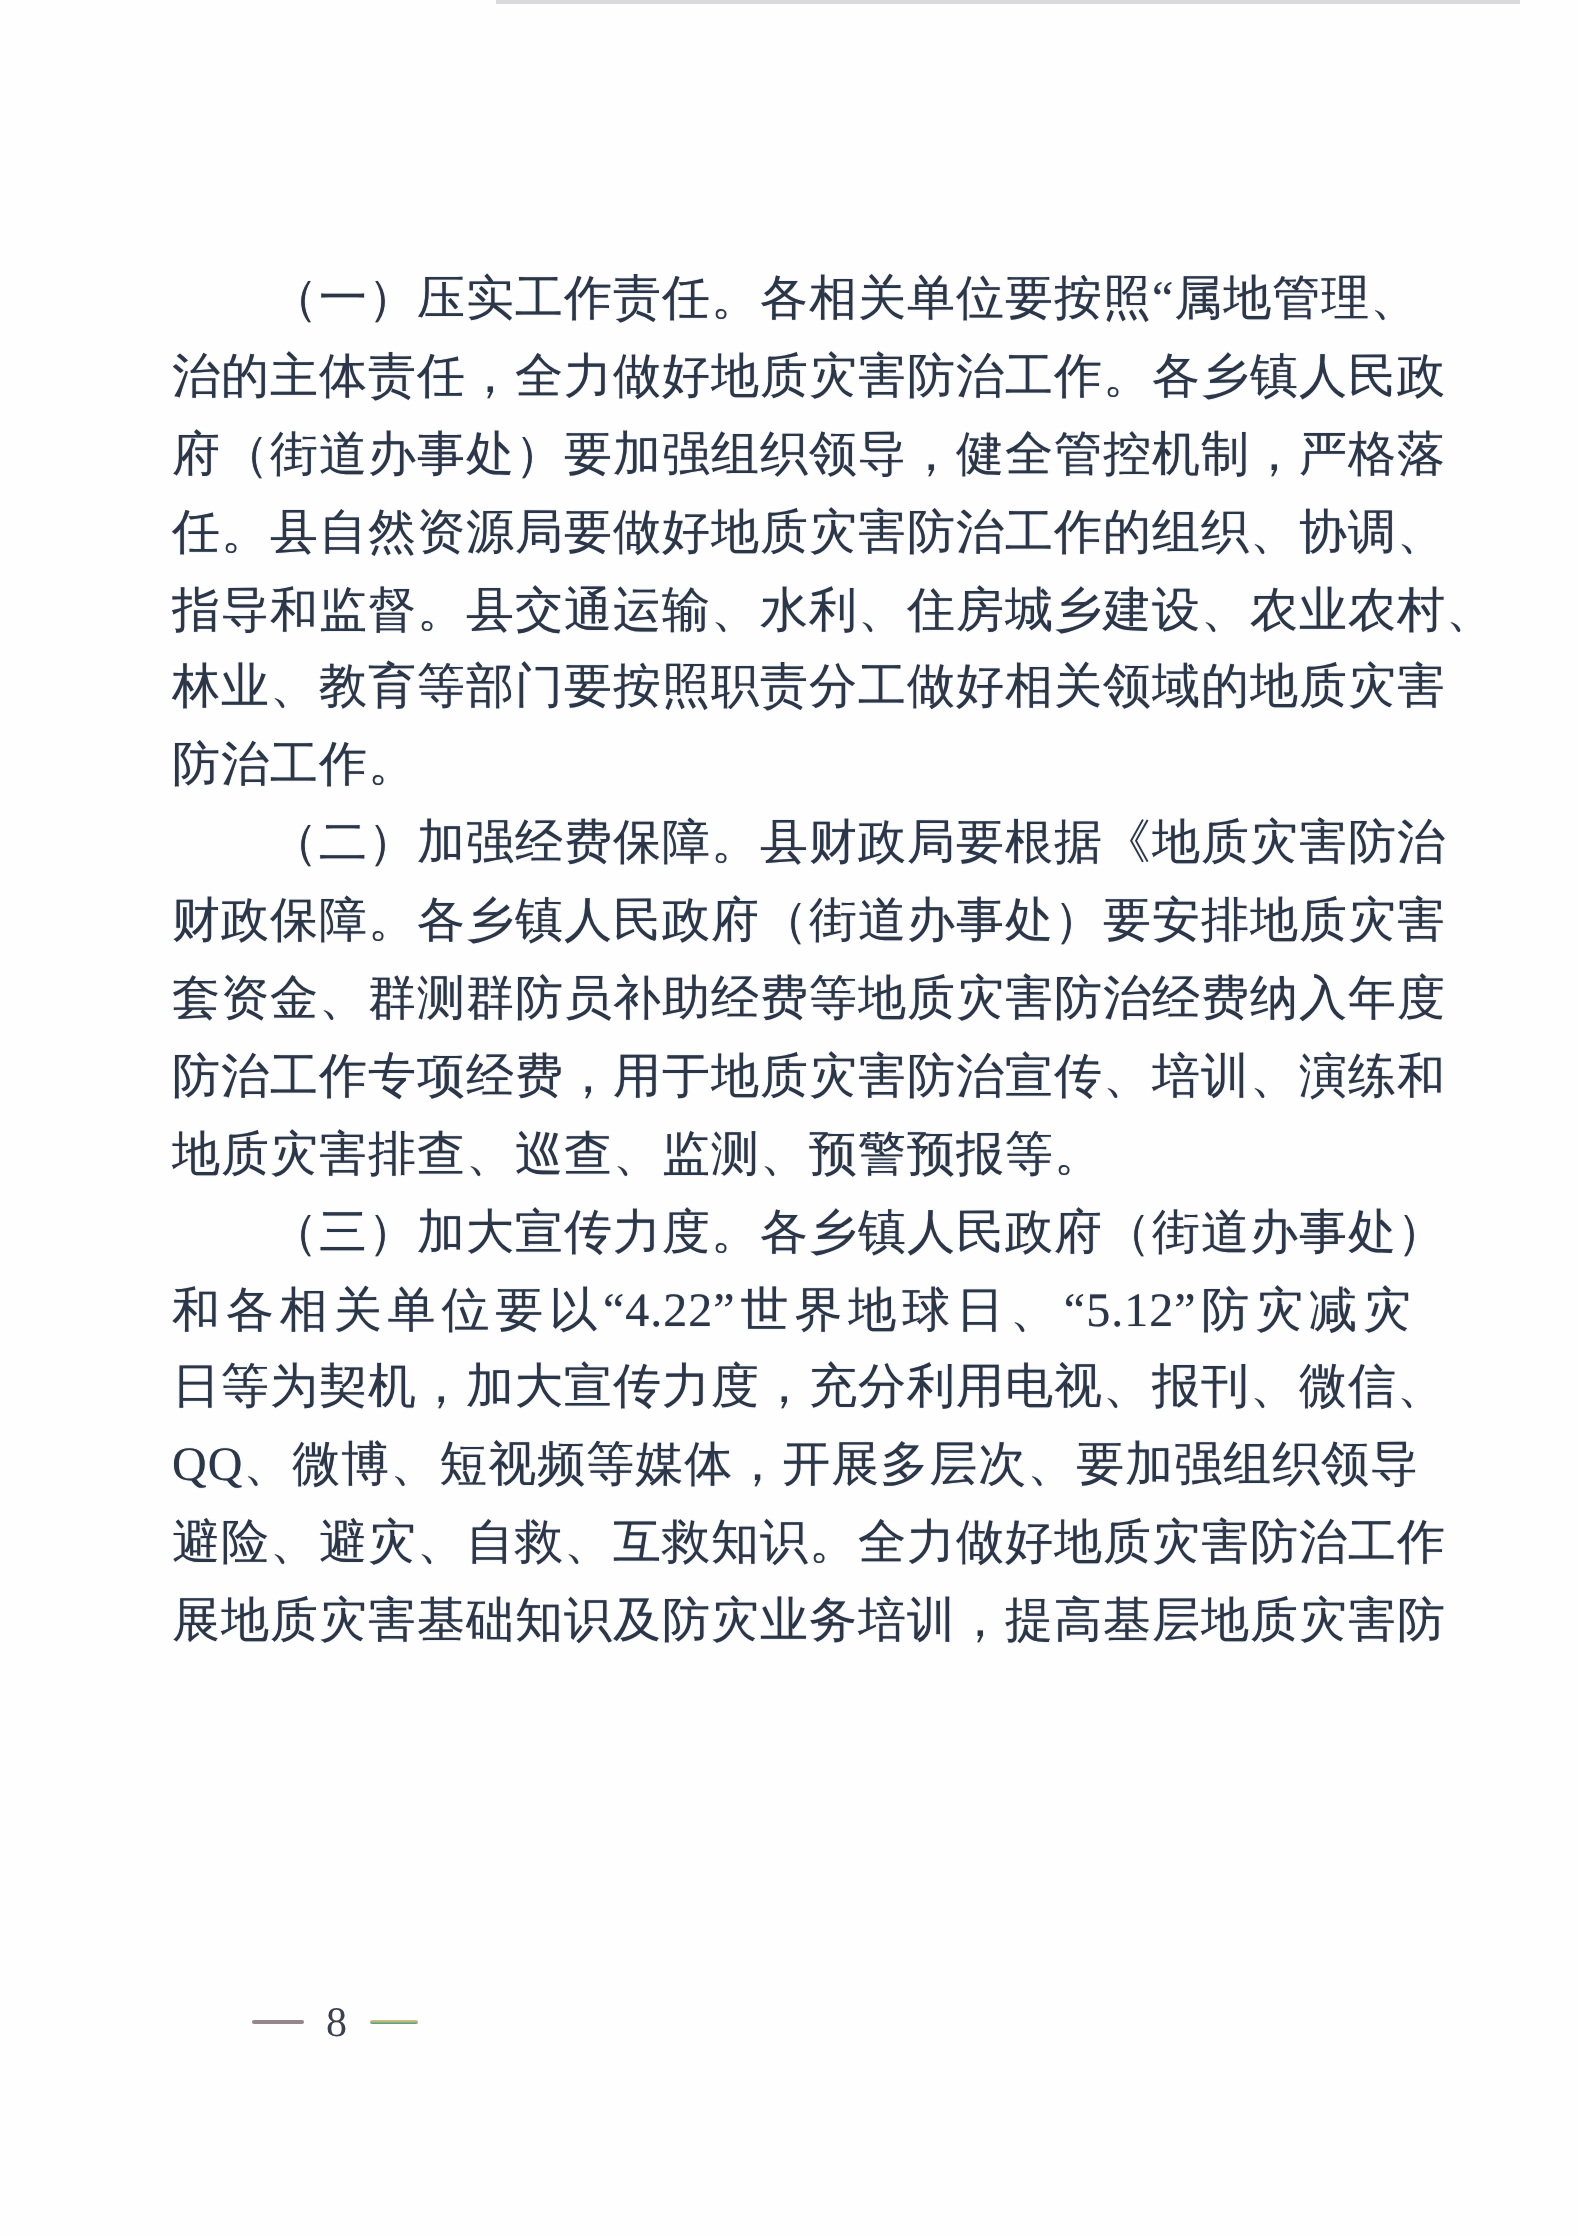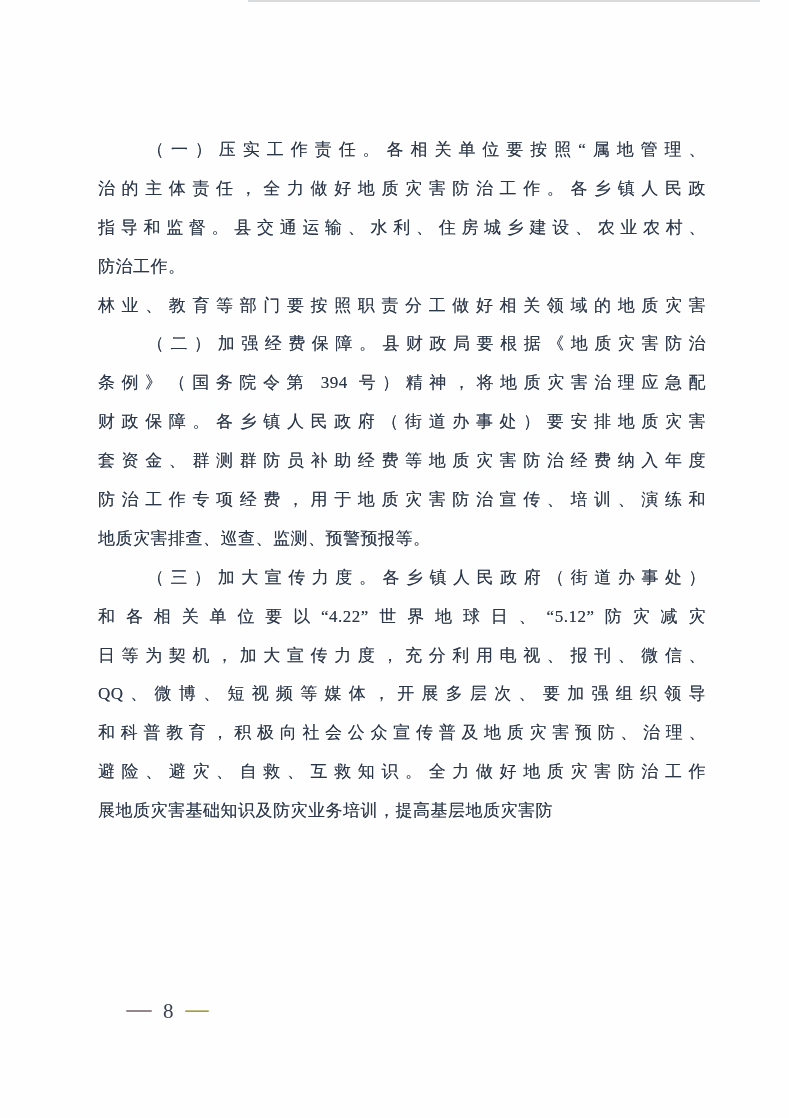--- a/index.html
+++ b/index.html
@@ -38,28 +38,27 @@
     width: 620px;
     color: #2b3749;
   }
   .para {
     margin: 0;
     padding: 0;
   }
   .line {
     height: 38.9px;
     line-height: 38.9px;
-    font-size: 17px;
+    font-size: 24px;
     white-space: nowrap;
     text-align: justify;
     text-align-last: justify;
     text-justify: inter-character;
     letter-spacing: 0.5px;
     text-shadow: 0 0 0.5px rgba(43, 55, 73, 0.55);
-    margin-left: 12px;
   }
   .line.indent {
     padding-left: 49px;
   }
   .line.last {
     text-align: left;
     text-align-last: left;
   }
   .footer {
     position: absolute;
@@ -94,40 +93,40 @@
 <body>
 
 <div class="page">
   <div class="scan-edge-top"></div>
 
   <div class="content">
 
     <div class="para">
       <div class="line indent">（一）压实工作责任。各相关单位要按照“属地管理、</div>
       <div class="line">治的主体责任，全力做好地质灾害防治工作。各乡镇人民政</div>
+      <div class="line">府（街道办事处）要加强组织领导，健全管控机制，严格落</div>
+      <div class="line">任。县自然资源局要做好地质灾害防治工作的组织、协调、</div>
       <div class="line">指导和监督。县交通运输、水利、住房城乡建设、农业农村、</div>
+      <div class="line">林业、教育等部门要按照职责分工做好相关领域的地质灾害</div>
       <div class="line last">防治工作。</div>
-      <div class="line">林业、教育等部门要按照职责分工做好相关领域的地质灾害</div>
     </div>
 
     <div class="para">
       <div class="line indent">（二）加强经费保障。县财政局要根据《地质灾害防治</div>
-      <div class="line">条例》（国务院令第 394 号）精神，将地质灾害治理应急配</div>
       <div class="line">财政保障。各乡镇人民政府（街道办事处）要安排地质灾害</div>
       <div class="line">套资金、群测群防员补助经费等地质灾害防治经费纳入年度</div>
       <div class="line">防治工作专项经费，用于地质灾害防治宣传、培训、演练和</div>
       <div class="line last">地质灾害排查、巡查、监测、预警预报等。</div>
     </div>
 
     <div class="para">
       <div class="line indent">（三）加大宣传力度。各乡镇人民政府（街道办事处）</div>
       <div class="line">和各相关单位要以“4.22”世界地球日、“5.12”防灾减灾</div>
       <div class="line">日等为契机，加大宣传力度，充分利用电视、报刊、微信、</div>
       <div class="line">QQ、微博、短视频等媒体，开展多层次、要加强组织领导</div>
-      <div class="line">和科普教育，积极向社会公众宣传普及地质灾害预防、治理、</div>
       <div class="line">避险、避灾、自救、互救知识。全力做好地质灾害防治工作</div>
       <div class="line last">展地质灾害基础知识及防灾业务培训，提高基层地质灾害防</div>
     </div>
 
   </div>
 
   <div class="footer">
     <span class="dash dash-left"></span>
     <span class="num">8</span>
     <span class="dash dash-right"></span>

